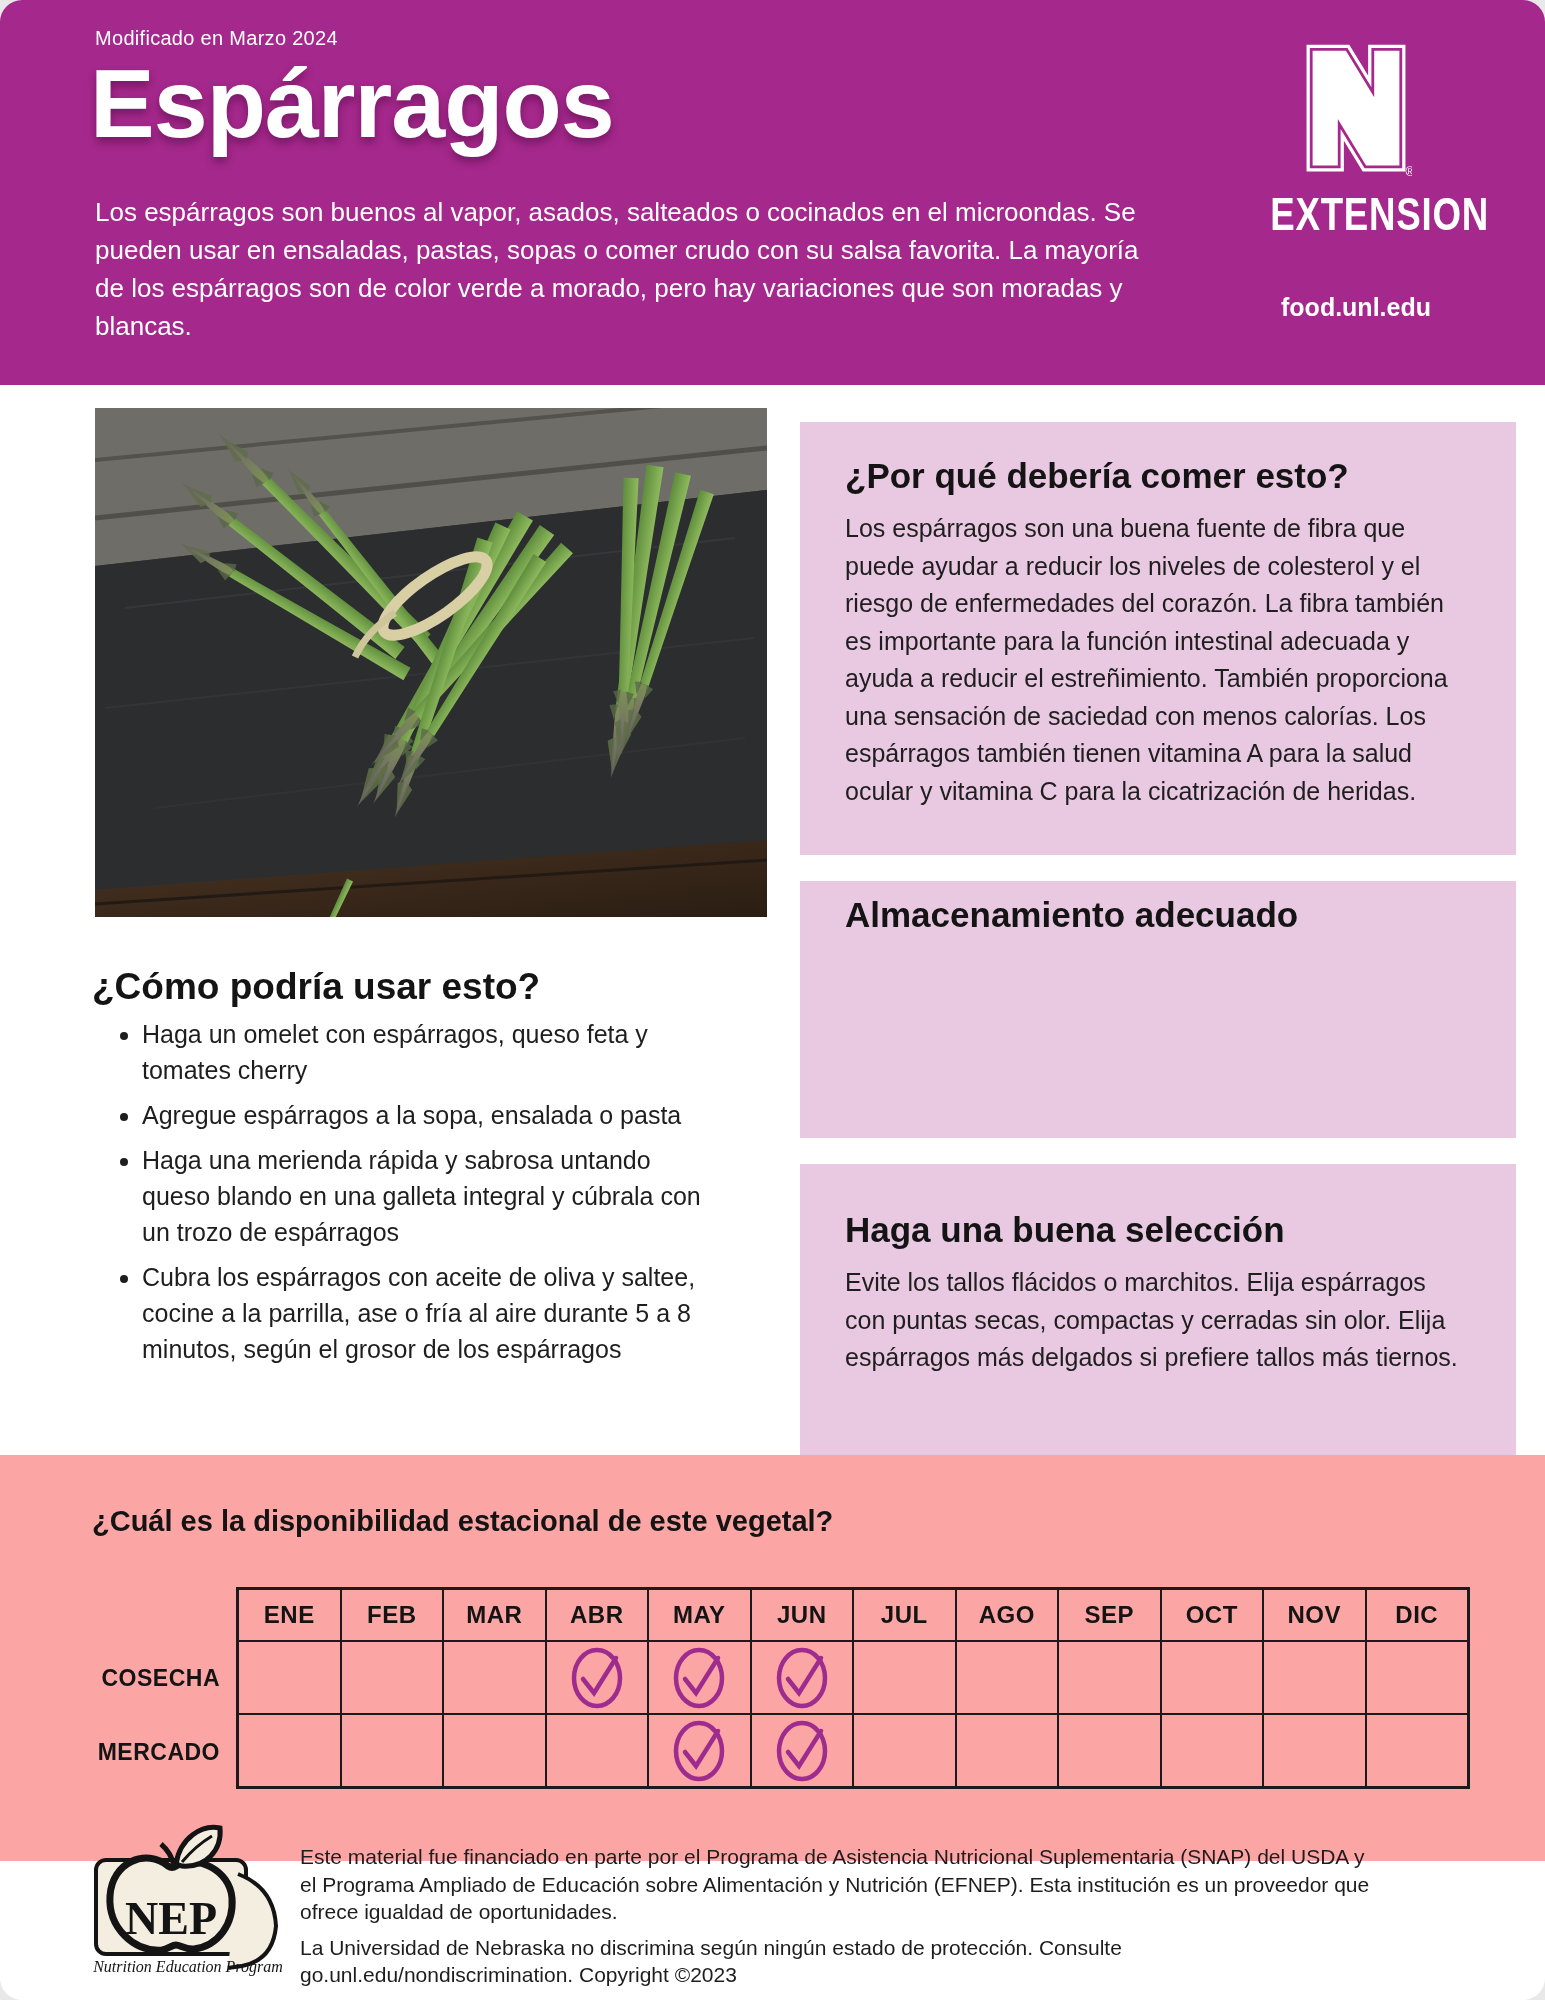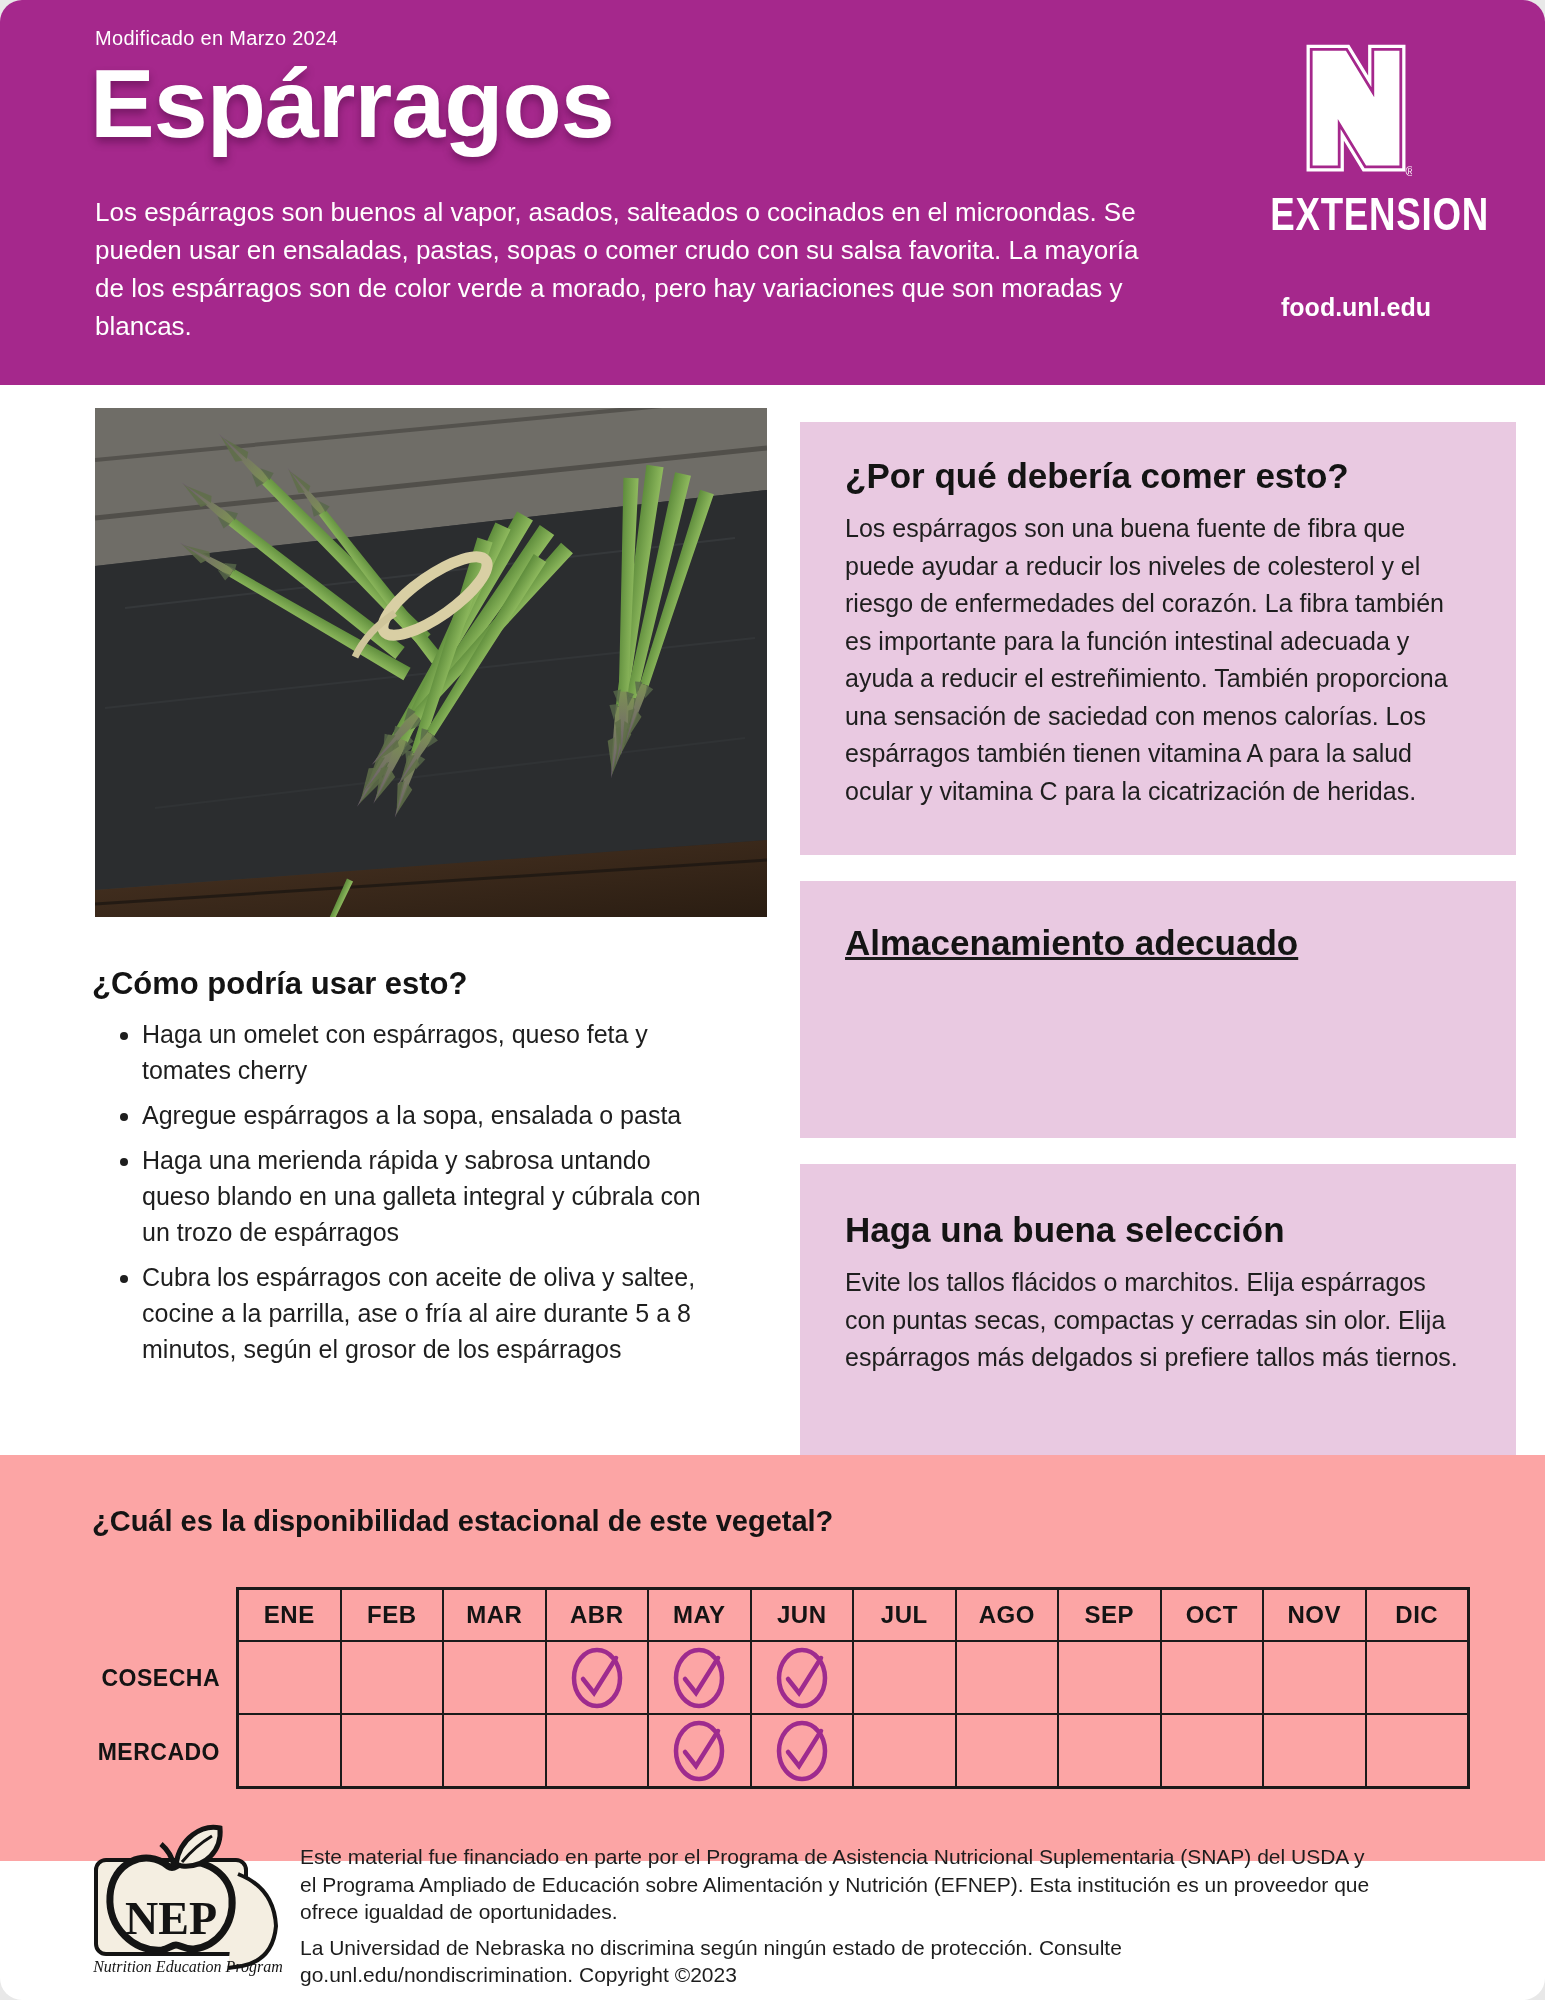--- a/index.html
+++ b/index.html
@@ -15,29 +15,29 @@
   .brand{position:absolute;left:1246px;top:40px;width:220px;text-align:center;color:#fff;}
   .brand .nmark{display:block;margin:0 auto;}
   .extension{margin-top:6px;font-size:47px;font-weight:bold;letter-spacing:1px;
              transform:scaleX(.78);transform-origin:center;white-space:nowrap;}
   .website{margin-top:52px;font-size:25px;font-weight:bold;}
 
   
   .photo{position:absolute;left:95px;top:408px;width:672px;height:509px;overflow:hidden;background:#2b2d2f;}
 
   
-  .usage-heading{position:absolute;left:92px;top:966px;font-size:31px;font-weight:bold;color:#141414;}
+  .usage-heading{position:absolute;left:92px;top:966px;font-size:37px;font-weight:bold;color:#141414;}
   .usage-list{position:absolute;left:118px;top:1016px;width:560px;margin:0;padding:0 0 0 24px;
               font-size:25px;line-height:36px;color:#1e1e1e;}
   .usage-list li{margin-bottom:9px;}
 
   
   .pink-box{position:absolute;left:800px;width:716px;background:#E9C9E1;box-sizing:border-box;padding:34px 45px 0 45px;}
   .box-why{top:422px;height:433px;}
-  .box-storage{top:881px;height:257px;padding-top:42px;text-decoration:underline;}
+  .box-storage{top:881px;height:257px;padding-top:14px;}
   .box-selection{top:1164px;height:306px;padding-top:46px;}
   .pink-box h3{margin:0 0 14px 0;font-size:35px;font-weight:bold;color:#141414;}
   .pink-box p{margin:0;font-size:25px;line-height:37.5px;color:#1e1e1e;}
 
   
   .seasonal{position:absolute;left:0;top:1455px;width:1545px;height:406px;background:#fca5a5;}
   .seasonal-heading{position:absolute;left:92px;top:50px;font-size:29px;font-weight:bold;color:#141414;}
   .sv-table{position:absolute;left:236px;top:132px;width:1230px;border:2.5px solid #1b1b1b;}
   .sv-row{display:flex;}
   .cell{flex:1;border:1.5px solid #1b1b1b;display:flex;align-items:center;justify-content:center;box-sizing:border-box;}

